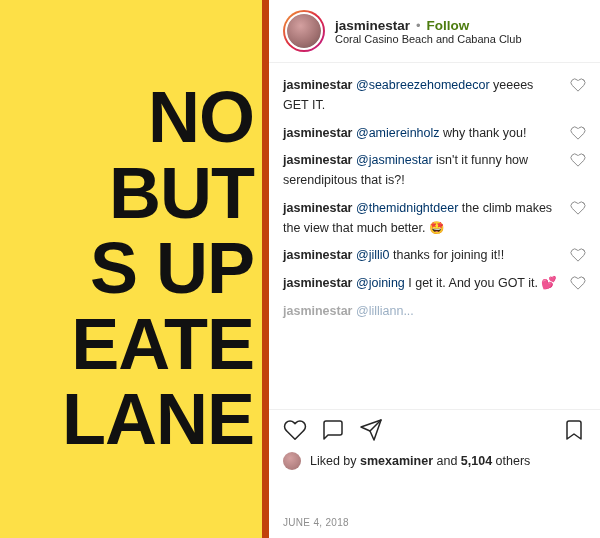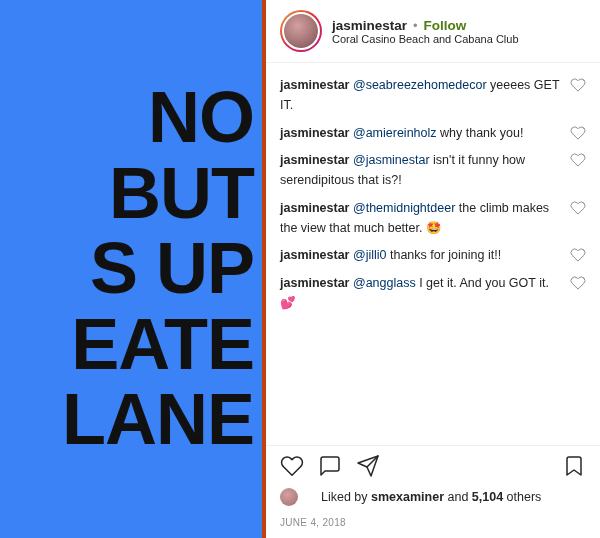--- a/index.html
+++ b/index.html
@@ -9,21 +9,21 @@
       font-family: -apple-system, BlinkMacSystemFont, 'Segoe UI', Arial, sans-serif;
       background: #fff;
       display: flex;
       overflow: hidden;
     }
 
     
     .left-panel {
       width: 262px;
       height: 538px;
-      background: #3b82f6;
+      background: #fde047;
       display: flex;
       align-items: center;
       justify-content: flex-end;
       padding-right: 0;
       overflow: hidden;
       flex-shrink: 0;
     }
     .left-text {
       font-size: 72px;
       font-weight: 900;
@@ -33,21 +33,21 @@
       letter-spacing: -1px;
       padding-right: 8px;
     }
 
     
     .right-panel {
       width: 338px;
       height: 538px;
       display: flex;
       flex-direction: column;
-      border-left: 4px solid #c2410c;
+      border-left: 7px solid #c2410c;
       background: #fff;
     }
 
     
     .header {
       display: flex;
       align-items: center;
       padding: 10px 14px;
       border-bottom: 1px solid #efefef;
       flex-shrink: 0;
@@ -178,21 +178,21 @@
       height: 24px;
       cursor: pointer;
       color: #262626;
     }
 
     
     .likes-row {
       padding: 2px 14px 4px;
       display: flex;
       align-items: center;
-      gap: 23px;
+      gap: 9px;
       flex-shrink: 0;
     }
     .likes-avatar {
       width: 18px;
       height: 18px;
       border-radius: 50%;
       background: radial-gradient(circle at 40% 35%, #d4a0a0 0%, #a07070 100%);
       flex-shrink: 0;
     }
     .likes-text {
@@ -200,20 +200,21 @@
       color: #262626;
     }
     .likes-bold {
       font-weight: 600;
     }
 
     
     .date-row {
       padding: 2px 14px 8px;
       flex-shrink: 0;
+      margin-top: 36px;
     }
     .date-text {
       font-size: 10px;
       color: #8e8e8e;
       letter-spacing: 0.3px;
       text-transform: uppercase;
     }
   </style>
 </head>
 <body>
@@ -268,24 +269,27 @@
           <path d="M20.84 4.61a5.5 5.5 0 0 0-7.78 0L12 5.67l-1.06-1.06a5.5 5.5 0 0 0-7.78 7.78l1.06 1.06L12 21.23l7.78-7.78 1.06-1.06a5.5 5.5 0 0 0 0-7.78z"></path>
         </svg>
       </div>
       <div class="comment-row">
         <div class="comment-text-wrap"><span class="comment-text"><span class="comment-username">jasminestar </span><span class="comment-mention">@jilli0</span> thanks for joining it!!</span></div>
         <svg class="heart-icon" viewBox="0 0 24 24" fill="none" stroke="#8e8e8e" stroke-width="1.5" stroke-linecap="round" stroke-linejoin="round">
           <path d="M20.84 4.61a5.5 5.5 0 0 0-7.78 0L12 5.67l-1.06-1.06a5.5 5.5 0 0 0-7.78 7.78l1.06 1.06L12 21.23l7.78-7.78 1.06-1.06a5.5 5.5 0 0 0 0-7.78z"></path>
         </svg>
       </div>
       <div class="comment-row">
-        <div class="comment-text-wrap"><span class="comment-text"><span class="comment-username">jasminestar </span><span class="comment-mention">@angglass</span> I get it. And you GOT it. 💕</span></div>
-        <svg class="heart-icon" viewBox="0 0 24 24" fill="none" stroke="#8e8e8e" stroke-width="1.5" stroke-linecap="round" stroke-linejoin="round">
-          <path d="M20.84 4.61a5.5 5.5 0 0 0-7.78 0L12 5.67l-1.06-1.06a5.5 5.5 0 0 0-7.78 7.78l1.06 1.06L12 21.23l7.78-7.78 1.06-1.06a5.5 5.5 0 0 0 0-7.78z"></path>
-        </svg>
+        <div class="comment-text-wrap"><span class="comment-text"><span class="comment-username">jasminestar </span><span class="comment-mention">@joining</span> I get it. And you GOT it. 💕</span></div>
+        <svg class="heart-icon" viewBox="0 0 24 24" fill="none" stroke="#8e8e8e" stroke-width="1.5" stroke-linecap="round" stroke-linejoin="round">
+          <path d="M20.84 4.61a5.5 5.5 0 0 0-7.78 0L12 5.67l-1.06-1.06a5.5 5.5 0 0 0-7.78 7.78l1.06 1.06L12 21.23l7.78-7.78 1.06-1.06a5.5 5.5 0 0 0 0-7.78z"></path>
+        </svg>
+      </div>
+      <div class="comment-row" style="opacity: 0.4;">
+        <div class="comment-text-wrap"><span class="comment-text"><span class="comment-username">jasminestar </span><span class="comment-mention">@lilliann...</span></span></div>
       </div>
     </div>
 
   <div class="action-bar">
     <div class="action-icons-left">
 
       <svg class="action-icon" viewBox="0 0 24 24" fill="none" stroke="currentColor" stroke-width="1.5" stroke-linecap="round" stroke-linejoin="round">
         <path d="M20.84 4.61a5.5 5.5 0 0 0-7.78 0L12 5.67l-1.06-1.06a5.5 5.5 0 0 0-7.78 7.78l1.06 1.06L12 21.23l7.78-7.78 1.06-1.06a5.5 5.5 0 0 0 0-7.78z"></path>
       </svg>
 

